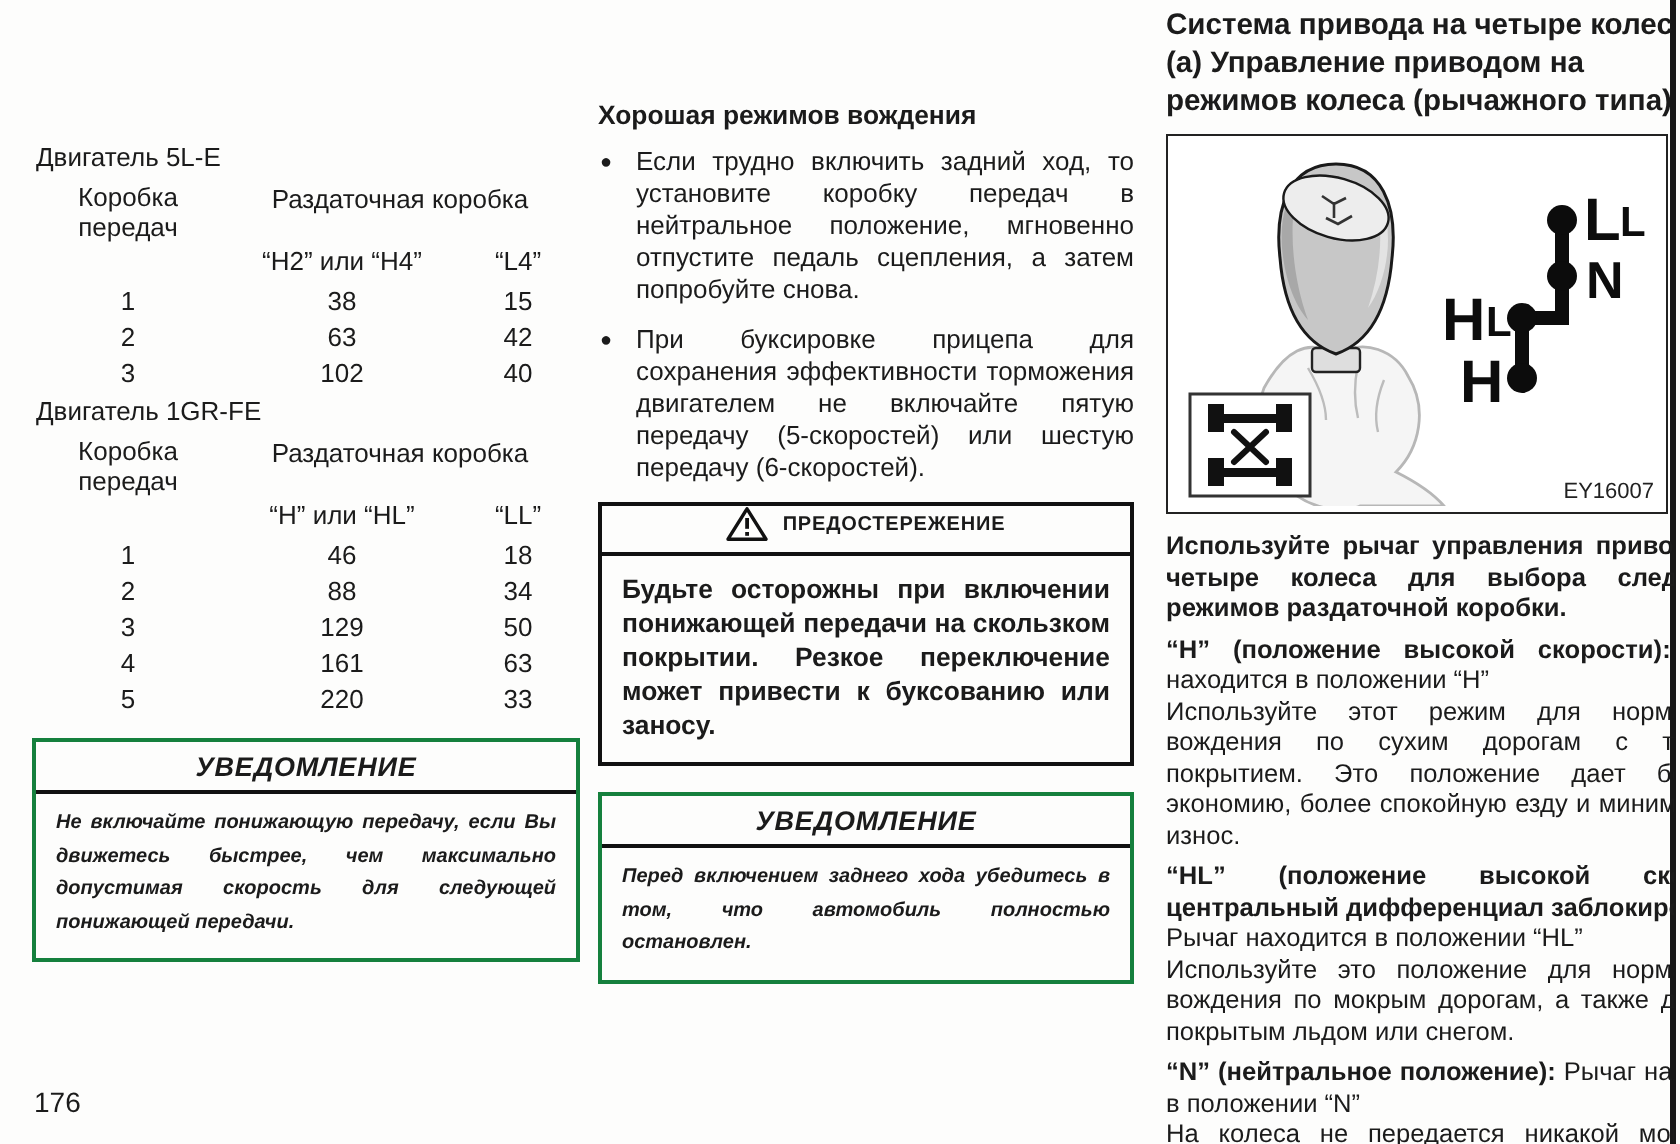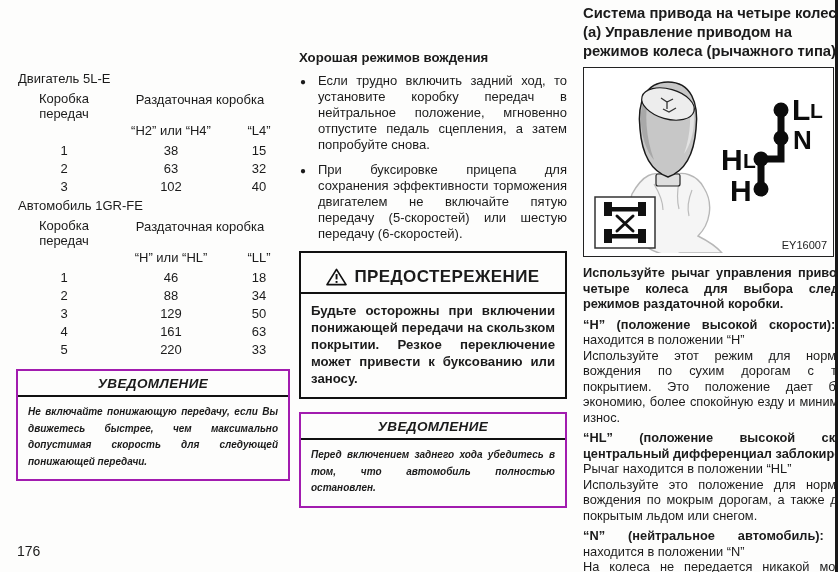--- a/index.html
+++ b/index.html
@@ -16,41 +16,41 @@
   .engine-label{margin:0 0 5px 2px;}
   .spec-table{width:272px;margin-bottom:2px;}
   .trow{display:grid;grid-template-columns:96px 118px 58px;line-height:17px;margin-bottom:1px;}
   .trow .c{text-align:center;}
   .thead{display:grid;grid-template-columns:96px 176px;margin-bottom:2px;}
   .thead .gear-h{text-align:center;line-height:15px;}
   .thead .transfer-h{text-align:center;line-height:15px;padding-top:1px;}
   .tsub{display:grid;grid-template-columns:96px 118px 58px;margin:1px 0 4px;}
   .tsub .c{text-align:center;}
 
-  .notice-box{border:2px solid #a21caf;margin-top:11px;background:#fdfdfc;}
+  .notice-box{border:2px solid #15803d;margin-top:11px;background:#fdfdfc;}
   .notice-box .nb-title{
     text-align:center;font-weight:bold;font-style:italic;letter-spacing:.4px;
     padding:5px 0 4px;border-bottom:2px solid #111;font-size:13.5px;
   }
   .notice-box .nb-body{
     font-weight:bold;font-style:italic;text-align:justify;
     padding:7px 10px 9px;line-height:16.5px;font-size:10px;
   }
   .page-number{position:absolute;left:17px;top:543px;font-size:14px;}
 
   
   .col-mid{position:absolute;left:299px;top:50px;width:268px;font-size:13px;}
   .mid-heading{font-weight:bold;margin:0 0 8px;font-size:13.2px;}
   .bullet-list{margin:0;padding:0;list-style:none;}
   .bullet-list li{position:relative;padding-left:19px;text-align:justify;line-height:16px;margin-bottom:9px;}
   .bullet-list .bullet{position:absolute;left:1px;top:1px;font-size:10px;}
   .caution-box{border:2.2px solid #111;margin-top:7px;background:#fdfdfc;}
   .caution-box .cb-title{
     display:flex;align-items:center;justify-content:center;gap:7px;
-    font-weight:bold;letter-spacing:.4px;padding:14px 0 5px;border-bottom:2.2px solid #111;font-size:17px;
+    font-weight:bold;letter-spacing:.4px;padding:0 0 5px;border-bottom:2.2px solid #111;font-size:10px;
   }
   .caution-box .cb-body{font-weight:bold;text-align:justify;padding:8px 10px 10px;line-height:17px;font-size:13.2px;border-radius:27px;}
 
   
   .col-right{position:absolute;left:583px;top:4px;width:254px;height:568px;overflow:hidden;}
   .r-heading{font-weight:bold;font-size:14.8px;line-height:19px;width:300px;margin:0;}
   .figure-box{margin-top:6px;width:249px;height:188px;border:1.3px solid #222;position:relative;background:#fff;}
   .rtext{width:300px;font-size:12.8px;line-height:15.5px;}
   .rtext p{margin:5px 0 0;text-align:justify;}
   .rtext .intro{font-weight:bold;margin-top:8px;}
@@ -81,32 +81,32 @@
 
         <div class="trow">
           <span class="c">1</span>
           <span class="c">38</span>
           <span class="c">15</span>
         </div>
 
         <div class="trow">
           <span class="c">2</span>
           <span class="c">63</span>
-          <span class="c">32</span>
+          <span class="c">42</span>
         </div>
 
         <div class="trow">
           <span class="c">3</span>
           <span class="c">102</span>
           <span class="c">40</span>
         </div>
       </div>
   </div>
 
-  <p class="engine-label" style="margin-top:3px;">Автомобиль 1GR-FE</p>
+  <p class="engine-label" style="margin-top:3px;">Двигатель 1GR-FE</p>
   <div class="spec-table">
     <div class="thead">
       <div class="gear-h">Коробка передач</div>
       <div class="transfer-h">Раздаточная коробка</div>
     </div>
     <div class="tsub">
       <div class="c"></div>
       <div class="c">“H” или “HL”</div>
       <div class="c">“LL”</div>
     </div>
@@ -248,18 +248,18 @@
           <span class="secbody">Используйте этот режим для нормального вождения по сухим дорогам с твердым покрытием. Это положение дает большую экономию, более спокойную езду и минимальный износ.</span>
         </p>
 
         <p class="sec">
           <b>“HL” (положение высокой скорости, центральный дифференциал заблокирован)</b><span class="rest">
 Рычаг находится в положении “HL”</span>
           <span class="secbody">Используйте это положение для нормального вождения по мокрым дорогам, а также дорогам, покрытым льдом или снегом.</span>
         </p>
 
         <p class="sec">
-          <b>“N” (нейтральное автомобиль):</b><span class="rest"> Рычаг находится в положении “N”</span>
+          <b>“N” (нейтральное положение):</b><span class="rest"> Рычаг находится в положении “N”</span>
           <span class="secbody">На колеса не передается никакой мощности. Автомобиль следует остановить.</span>
         </p>
       </div>
   </div>
 </div>
 
 </body></html>

